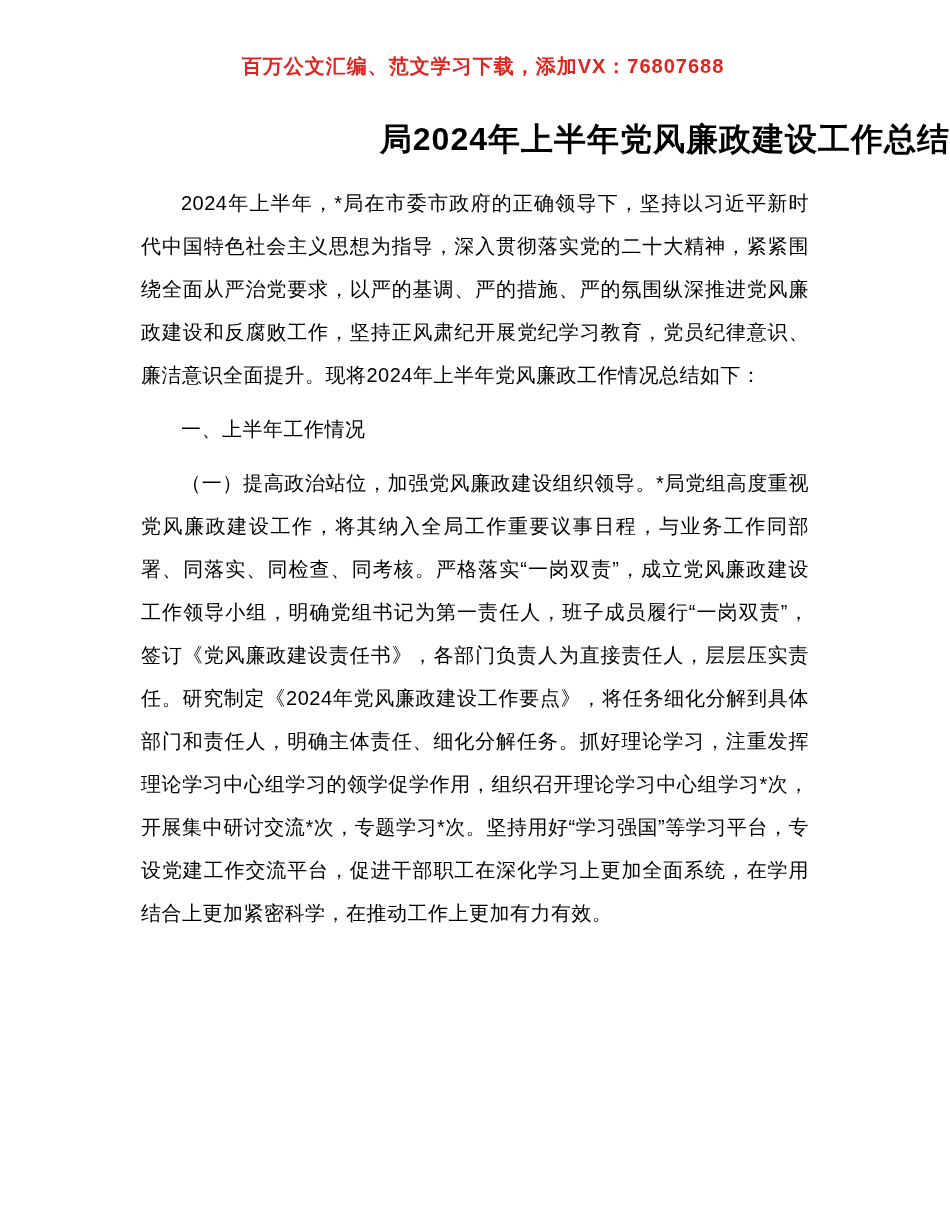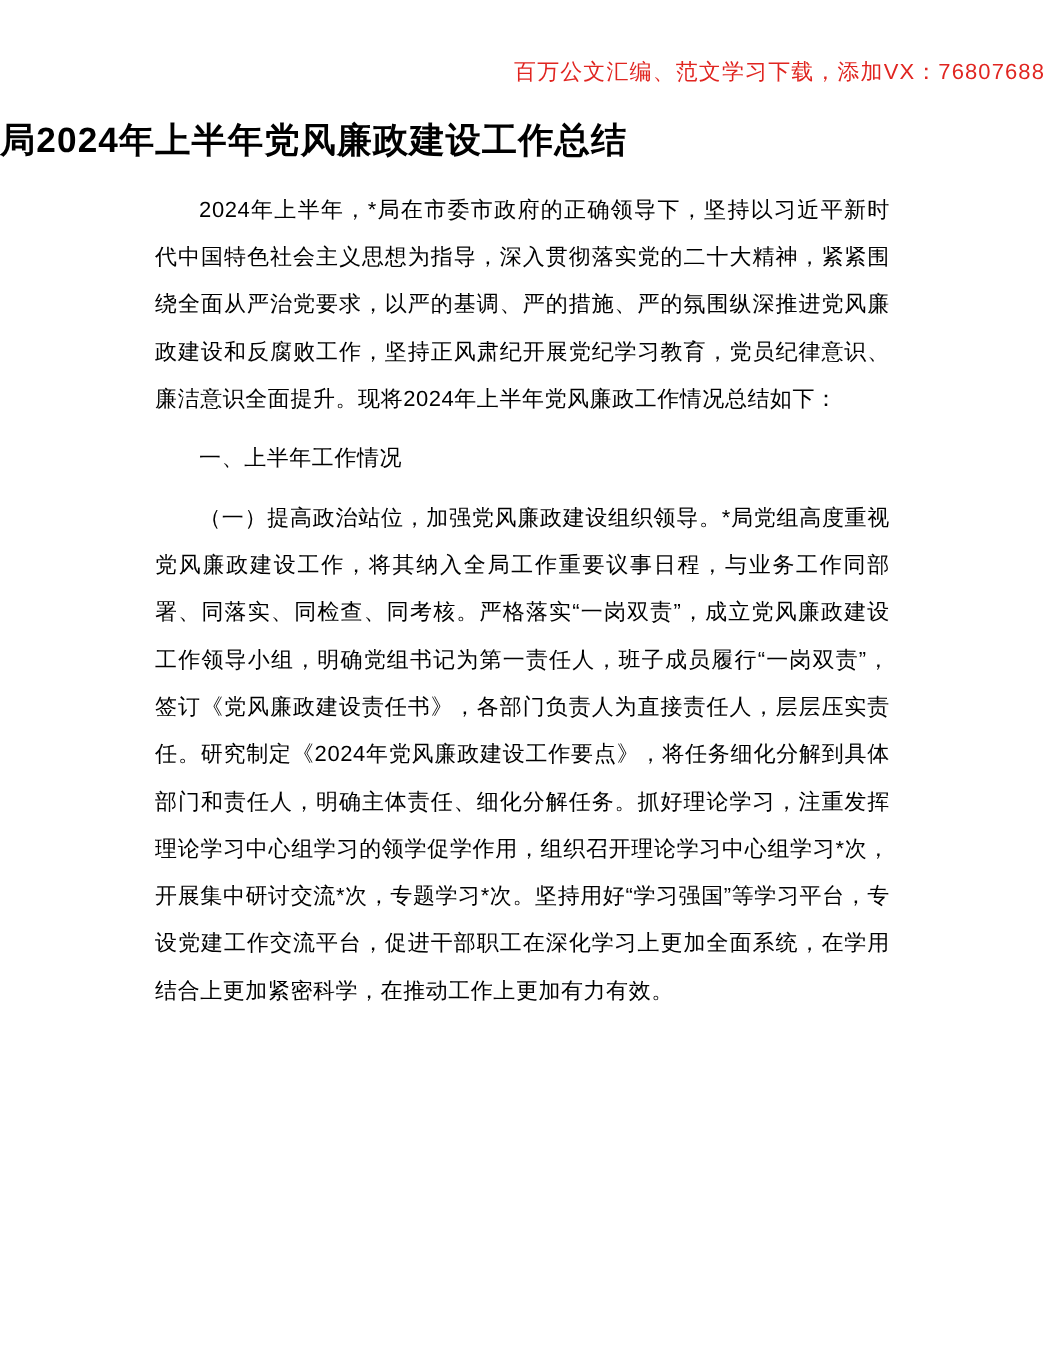--- a/index.html
+++ b/index.html
@@ -15,30 +15,30 @@
     color: #000000;
   }
   .page {
     width: 950px;
     height: 1230px;
     background: #ffffff;
     box-sizing: border-box;
     padding-top: 52px;
   }
   .notice {
-    text-align: right;
+    text-align: center;
     font-size: 20px;
     line-height: 28px;
     letter-spacing: 1px;
-    font-weight: 400;
+    font-weight: 700;
     padding-left: 16px;
   }
   .doc-title {
-    margin: 22px auto 0 auto;
-    text-align: left;
+    margin: 34px auto 0 auto;
+    text-align: right;
     font-size: 32px;
     line-height: 50px;
     font-weight: 700;
     letter-spacing: 1px;
   }
   .content {
     width: 668px;
     margin: 18px auto 0 auto;
     font-size: 20px;
     line-height: 43px;

